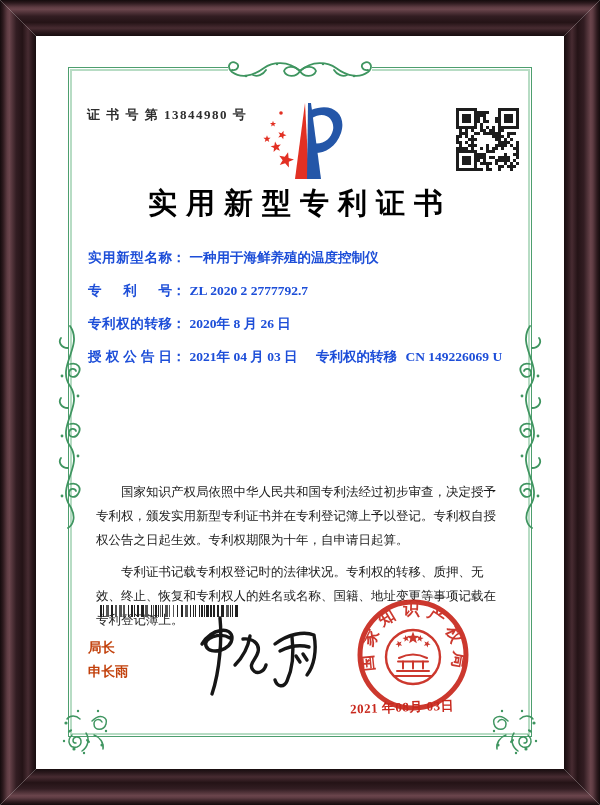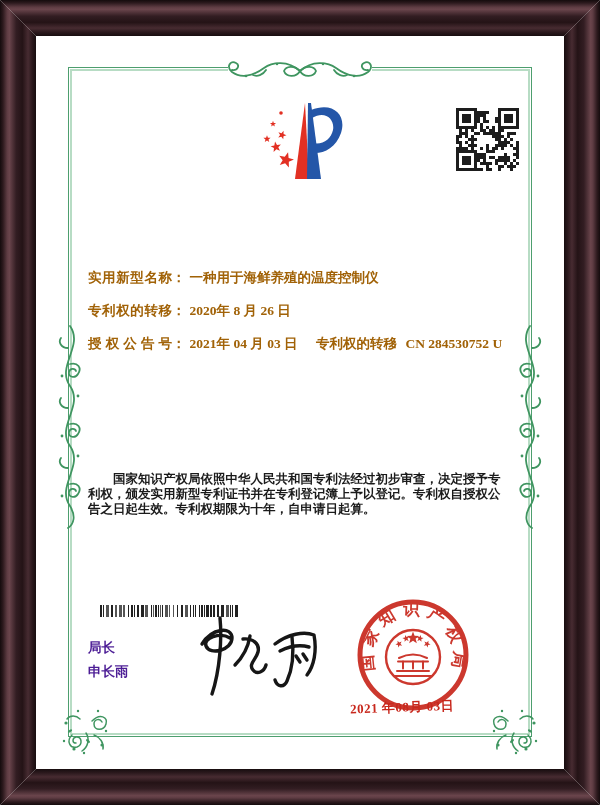--- a/index.html
+++ b/index.html
@@ -18,31 +18,31 @@
   .fbar.right{right:0;background:linear-gradient(270deg,#140b0d 0%,#2c191d 8%,#5e3c43 20%,#6a454c 26%,#321d22 45%,#241316 62%,#472b31 78%,#2a181c 90%,#170d0f 100%);
             clip-path:polygon(0 36px,100% 0,100% 100%,0 calc(100% - 36px));}
   
   .gborder{position:absolute;left:68px;top:67px;width:462px;height:668px;border:1px solid #4d9e6e;}
   .gborder .inner{position:absolute;inset:1px;border:2px solid #b7dcc4;}
   .orn{position:absolute;z-index:2;}
   
   .cert-no{position:absolute;left:87px;top:106px;font-size:13px;letter-spacing:1.5px;color:#2e2e2e;font-weight:600;}
   .title{position:absolute;left:0;right:0;top:184px;text-align:center;font-size:29px;font-weight:700;
          letter-spacing:9px;color:#000;}
-  .fields{position:absolute;left:88px;top:269px;width:428px;font-size:13.5px;font-weight:600;color:#a16207;}
+  .fields{position:absolute;left:88px;top:249px;width:428px;font-size:13.5px;font-weight:600;color:#1d4ed8;}
   .frow{height:17px;margin-bottom:16px;white-space:nowrap;position:relative;}
   .lbl{display:inline-block;width:84px;text-align:justify;text-align-last:justify;vertical-align:top;}
   .colon{display:inline-block;margin-right:4px;}
   .pair2{position:absolute;left:228px;top:0;}
   .pair2 .lbl{width:72px;}
   .paras{position:absolute;left:88px;top:472px;width:424px;color:#1b1b1b;}
-  .paras p{margin:0;font-size:12.5px;line-height:15px;text-indent:2em;font-weight:700;
+  .paras p{margin:8px;font-size:12.5px;line-height:24px;text-indent:2em;font-weight:400;
            font-family:"Liberation Serif","DejaVu Serif",serif;}
   .sig-block{position:absolute;left:88px;top:636px;font-family:"Liberation Sans","DejaVu Sans",sans-serif;
-             font-size:13.5px;font-weight:700;color:#4c1d95;line-height:24px;}
+             font-size:13.5px;font-weight:700;color:#c2410c;line-height:24px;}
   .seal-date{position:absolute;left:350px;top:698px;width:140px;font-size:13px;font-weight:700;
              color:#c8281d;letter-spacing:0.5px;transform:rotate(-2deg);
              font-family:"Liberation Serif","DejaVu Serif",serif;}
   svg{display:block;}
 </style>
 </head>
 <body>
 
 <div class="page">
 
@@ -145,20 +145,21 @@
     <circle cx="6" cy="36" r="1.2"></circle>
         <circle cx="26" cy="48" r="1.2"></circle>
         <circle cx="48" cy="26" r="1.2"></circle>
     <circle cx="20" cy="6" r="1.2"></circle>
         <circle cx="40" cy="6" r="1.2"></circle>
     <ellipse cx="30" cy="36" rx="2.4" ry="1.2" transform="rotate(40 30 36)"></ellipse>
     <ellipse cx="12" cy="26" rx="2.4" ry="1.2" transform="rotate(-30 12 26)"></ellipse>
   </g>
     </svg>
 
+  <div class="cert-no">证 书 号 第 13844980 号</div>
 
   <svg class="orn" style="left:253px;top:97px" width="92" height="90" viewBox="0 0 92 90">
     <g fill="#e23023">
       <polygon points="52,6 42,82 56,82"></polygon>
       <polygon points="35.07,55.27 35.61,60.89 40.99,62.58 35.82,64.83 35.87,70.47 32.13,66.25 26.78,68.03 29.64,63.18 26.29,58.64 31.80,59.86"></polygon>
       <polygon points="22.04,44.58 24.01,47.92 27.86,47.42 25.29,50.32 26.96,53.82 23.40,52.27 20.59,54.94 20.96,51.08 17.55,49.23 21.34,48.40"></polygon>
       <polygon points="30.54,33.77 30.57,36.94 33.50,38.16 30.49,39.16 30.24,42.33 28.35,39.78 25.27,40.52 27.11,37.93 25.45,35.23 28.48,36.18"></polygon>
       <polygon points="14.00,38.20 14.94,40.71 17.61,40.83 15.52,42.49 16.23,45.07 14.00,43.60 11.77,45.07 12.48,42.49 10.39,40.83 13.06,40.71"></polygon>
       <polygon points="20.00,23.80 20.79,25.91 23.04,26.01 21.28,27.42 21.88,29.59 20.00,28.34 18.12,29.59 18.72,27.42 16.96,26.01 19.21,25.91"></polygon>
       <circle cx="28" cy="16" r="1.8"></circle>
@@ -402,38 +403,43 @@
       <rect x="5" y="20" width="1" height="1" fill="#1d1d1d"></rect>
       <rect x="6" y="20" width="1" height="1" fill="#1d1d1d"></rect>
       <rect x="7" y="20" width="1" height="1" fill="#1d1d1d"></rect>
       <rect x="8" y="20" width="1" height="1" fill="#1d1d1d"></rect>
       <rect x="10" y="20" width="1" height="1" fill="#1d1d1d"></rect>
       <rect x="11" y="20" width="1" height="1" fill="#1d1d1d"></rect>
       <rect x="14" y="20" width="1" height="1" fill="#1d1d1d"></rect>
       <rect x="18" y="20" width="1" height="1" fill="#1d1d1d"></rect>
     </svg>
 
+  <div class="title">实用新型专利证书</div>
 
   <div class="fields">
     <div class="frow">
       <span class="lbl">实用新型名称</span><span class="colon">：</span><span class="val">一种用于海鲜养殖的温度控制仪</span>
     </div>
     <div class="frow">
+      <span class="lbl">专利号</span><span class="colon">：</span><span class="val">ZL 2020 2 2777792.7</span>
+    </div>
+    <div class="frow">
       <span class="lbl">专利权的转移</span><span class="colon">：</span><span class="val">2020年 8 月 26 日</span>
     </div>
     <div class="frow">
-      <span class="lbl">授权公告号</span><span class="colon">：</span><span class="val">2021年 04 月 03 日</span>
+      <span class="lbl">授权公告日</span><span class="colon">：</span><span class="val">2021年 04 月 03 日</span>
       <span class="pair2">
-        <span class="lbl">专利权的转移</span><span class="colon">：</span><span class="val">CN 284530752 U</span>
+        <span class="lbl">专利权的转移</span><span class="colon">：</span><span class="val">CN 149226069 U</span>
       </span>
     </div>
   </div>
 
   <div class="paras">
     <p>国家知识产权局依照中华人民共和国专利法经过初步审查，决定授予专利权，颁发实用新型专利证书并在专利登记簿上予以登记。专利权自授权公告之日起生效。专利权期限为十年，自申请日起算。</p>
+    <p>专利证书记载专利权登记时的法律状况。专利权的转移、质押、无效、终止、恢复和专利权人的姓名或名称、国籍、地址变更等事项记载在专利登记簿上。</p>
   </div>
 
   <svg class="orn" id="barcode" style="left:100px;top:605px" width="138" height="12" viewBox="0 0 138 12">
       <rect x="0" y="0" width="2" height="12" fill="#222"></rect>
       <rect x="3" y="0" width="1" height="12" fill="#222"></rect>
       <rect x="6" y="0" width="3" height="12" fill="#555"></rect>
       <rect x="11" y="0" width="2" height="12" fill="#222"></rect>
       <rect x="15" y="0" width="2" height="12" fill="#555"></rect>
       <rect x="19" y="0" width="3" height="12" fill="#555"></rect>
       <rect x="23" y="0" width="2" height="12" fill="#555"></rect>

